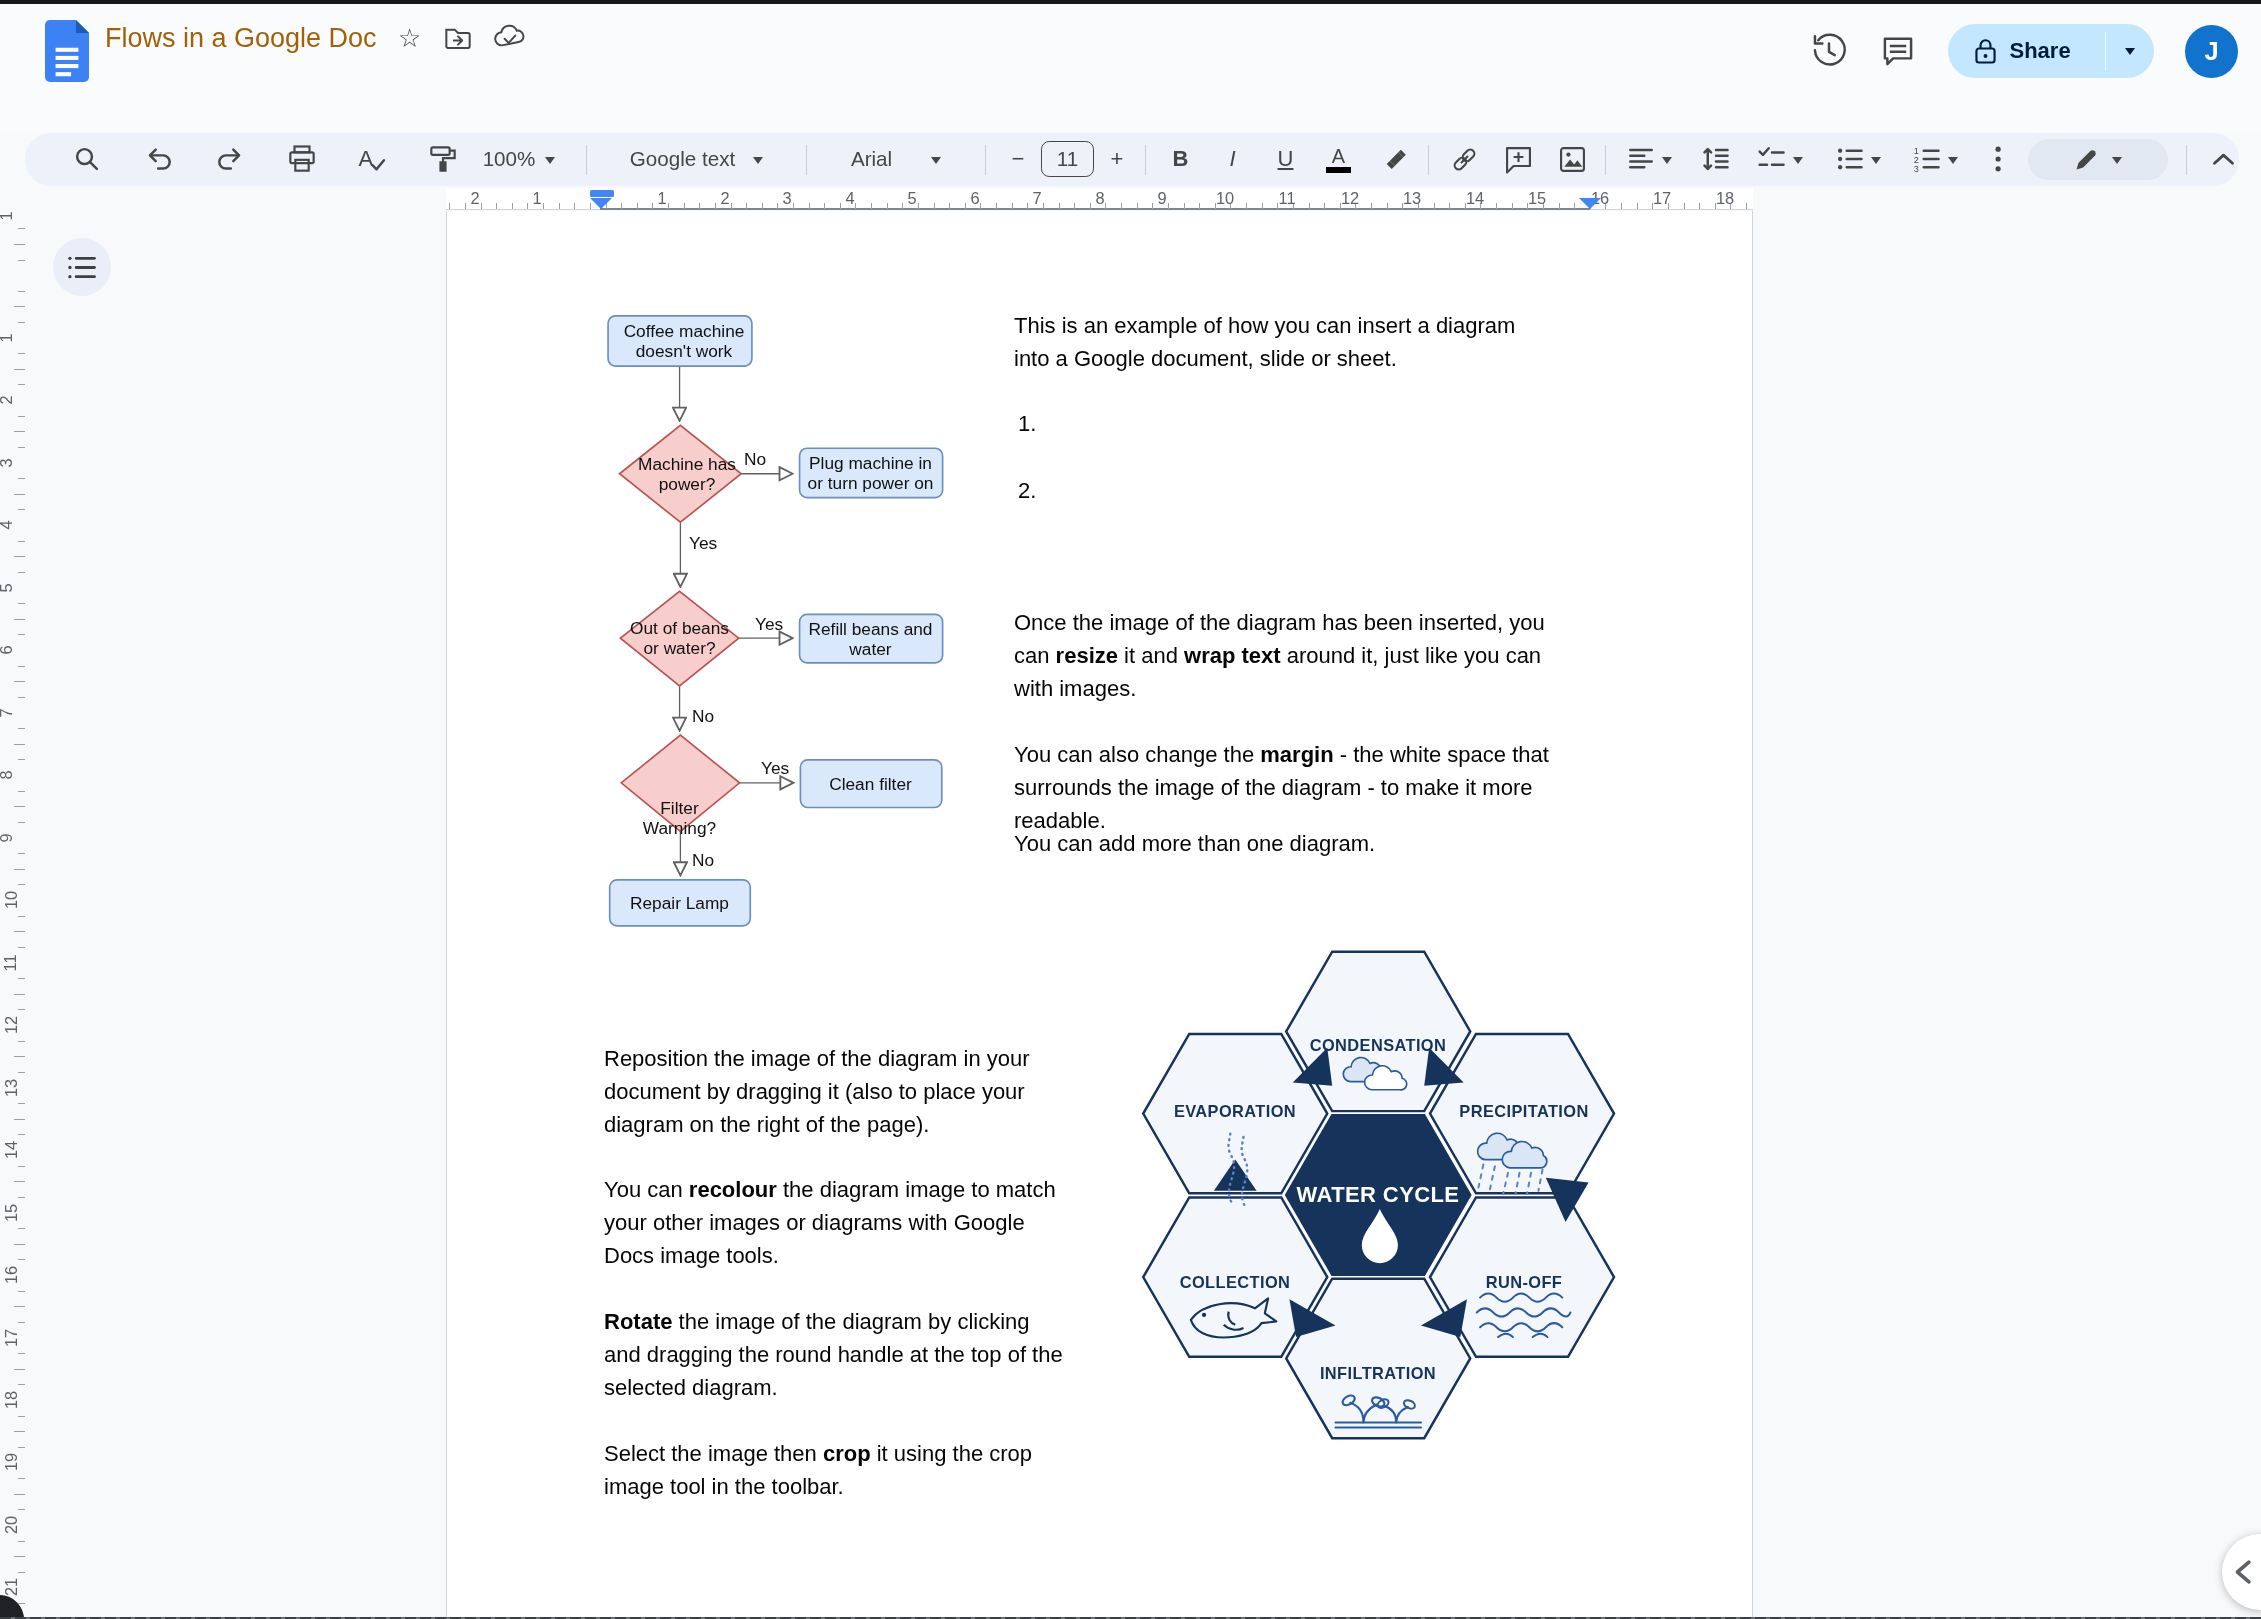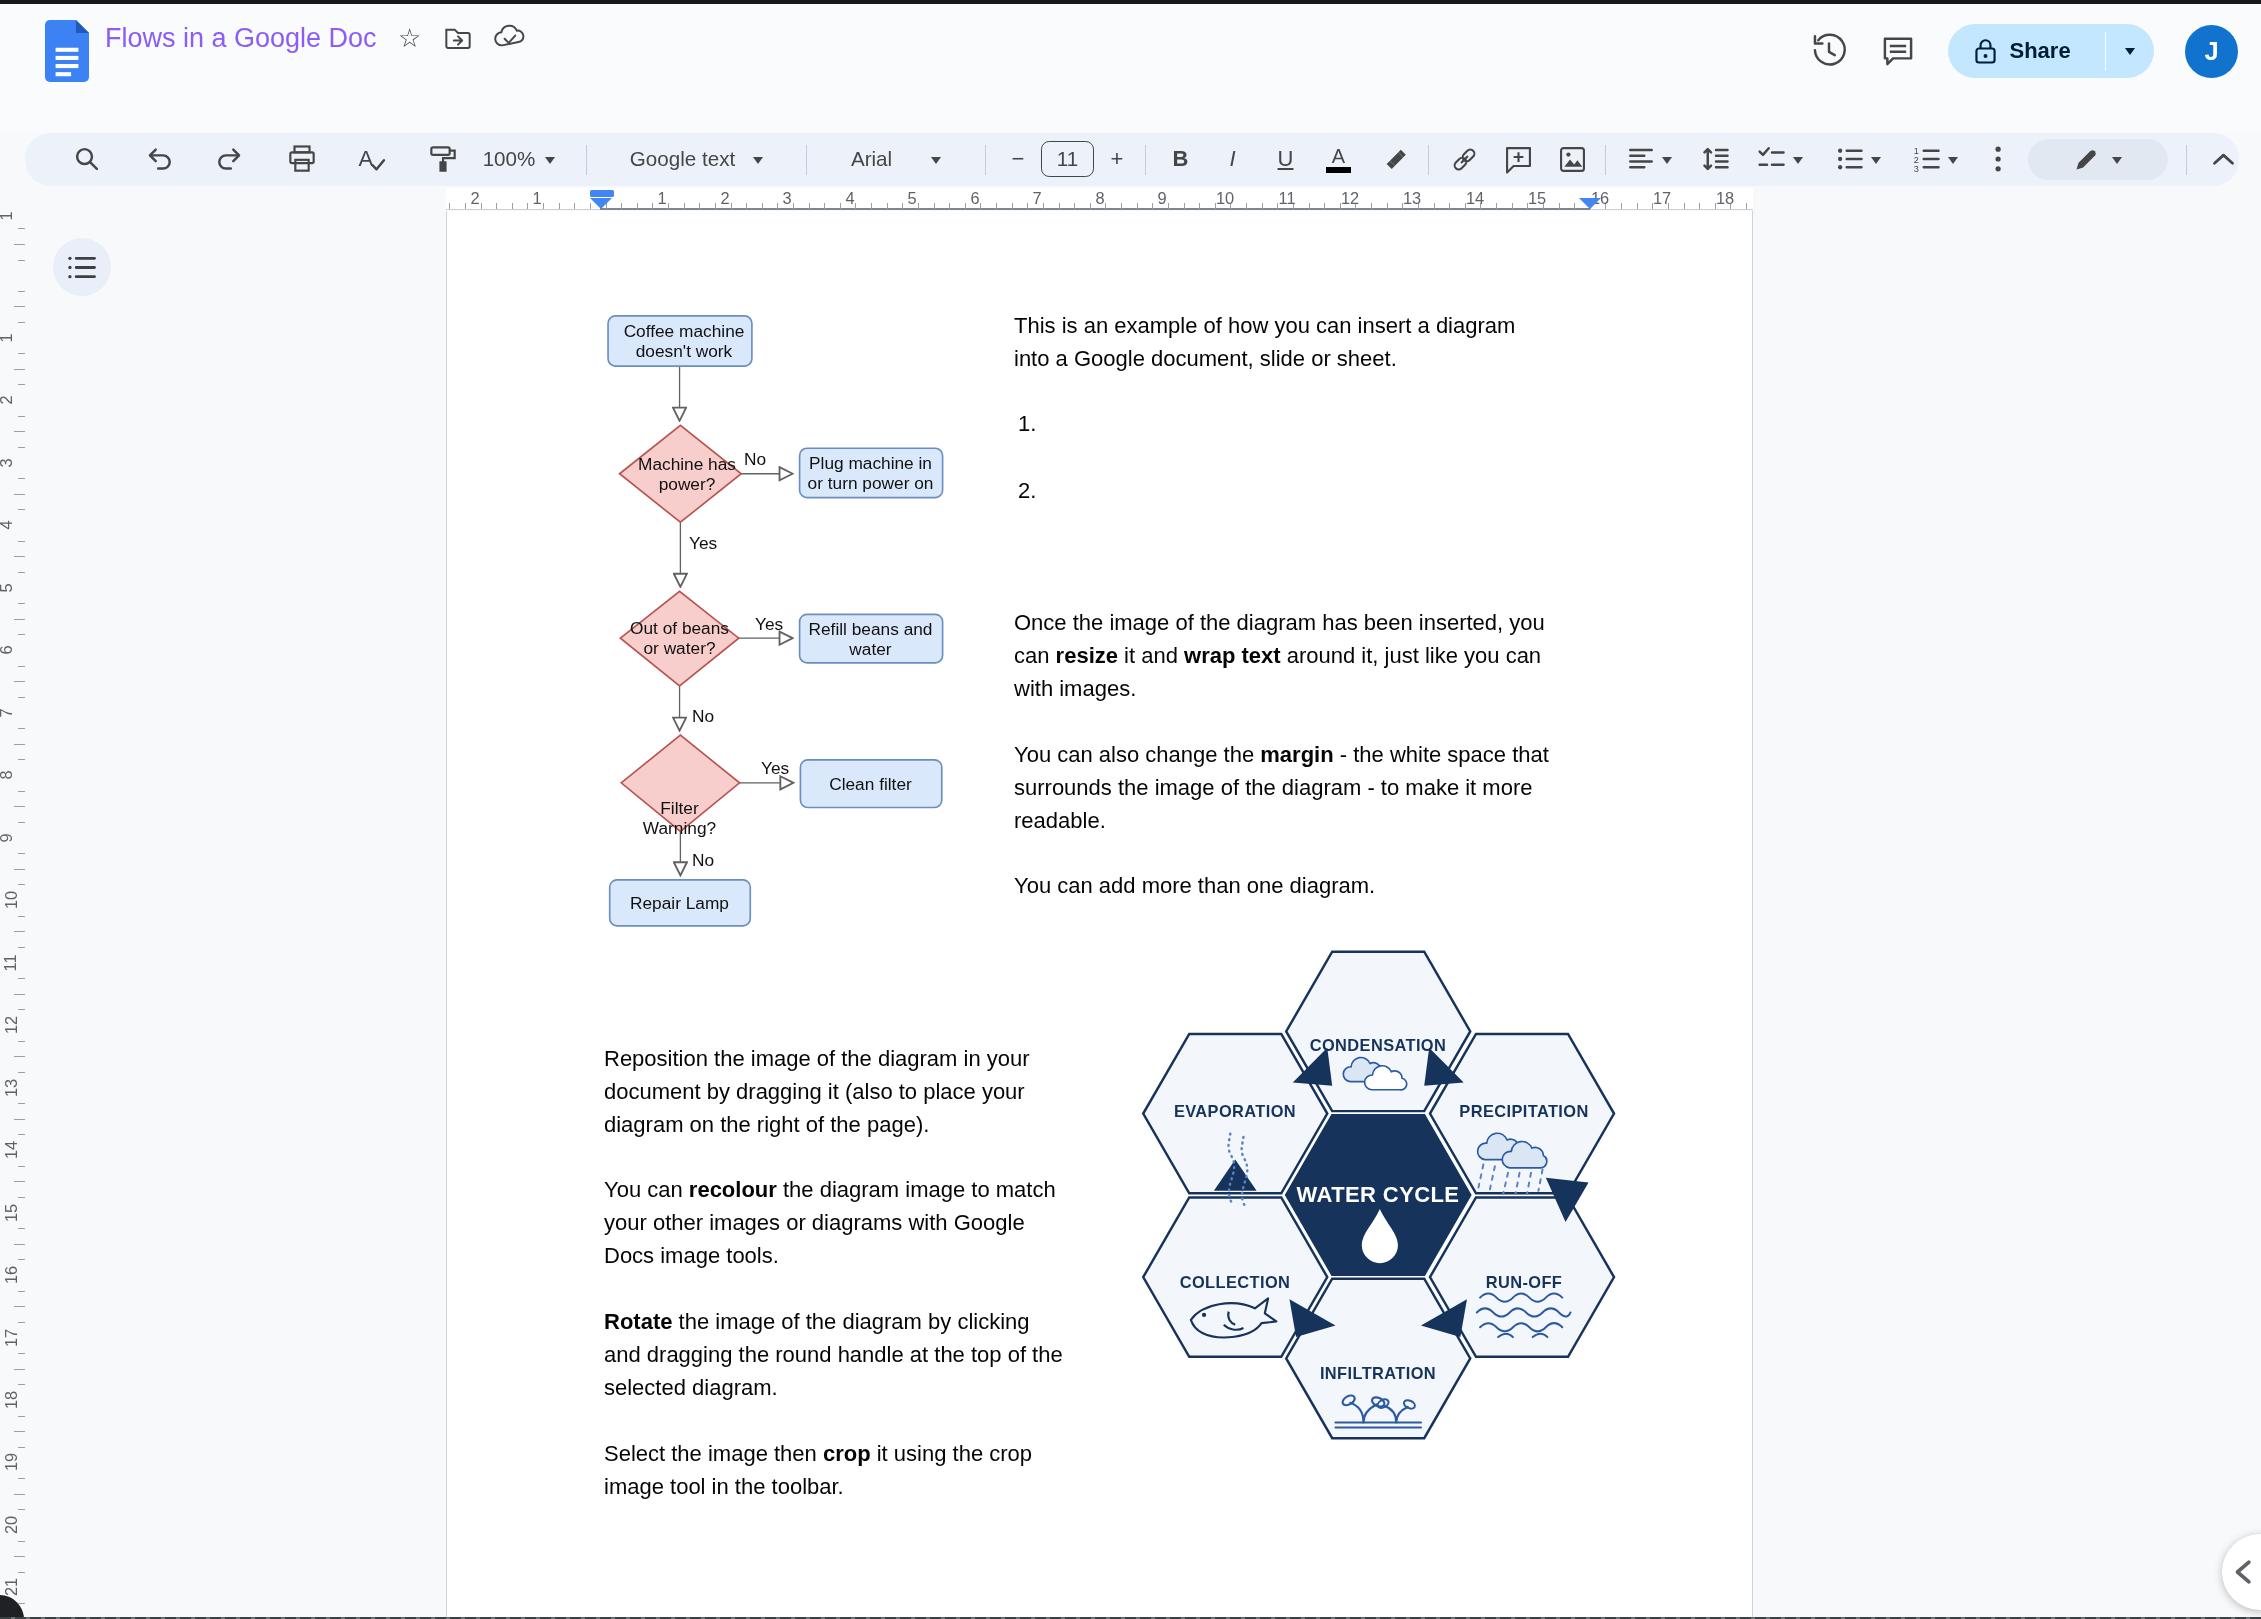--- a/index.html
+++ b/index.html
@@ -11,21 +11,21 @@
   .abs { position:absolute; }
   
   #top-strip { left:0; top:0; width:2261px; height:4.1px; background:#181818; }
   #bottom-strip { left:0; top:1617px; width:2261px; height:3.3px;
     background:repeating-linear-gradient(90deg,#3c4043 0 11.5px,#6b6f73 11.5px 15px); }
   #corner-blob { left:-25px; top:1595px; width:49px; height:49px; border-radius:50%; background:#202124; }
   
   #header { left:0; top:4.1px; width:2261px; height:129px; background:#f9fbfd; }
   #docs-logo { left:45px; top:16.4px; }
   #title-row { left:105px; top:15px; height:38px; display:flex; align-items:center; gap:21.4px; }
-  #doc-title { font-size:27px; color:#8b5cf6; white-space:nowrap; }
+  #doc-title { font-size:27px; color:#a16207; white-space:nowrap; }
   .title-ic { font-size:26px; color:#444746; line-height:1; }
   #menu-row { left:105px; top:56px; height:36px; display:flex; }
   .menu-item { font-size:20.6px; color:#202124; padding:5px 12.3px; border-radius:6.6px; cursor:pointer; }
   #header-actions { right:23px; top:20px; display:flex; align-items:center; gap:31px; position:absolute; }
   .hdr-ic { width:38px; height:38px; display:flex; align-items:center; justify-content:center; }
   #share-btn { width:206px; height:54px; border-radius:27px; background:#c2e7ff; color:#001d35;
     display:flex; align-items:center; }
   #share-main { display:flex; align-items:center; gap:11.5px; padding-left:25px; flex:1; }
   #share-label { font-size:22px; font-weight:600; }
   #share-divider { width:0.8px; height:39px; background:rgba(255,255,255,.85); }
@@ -652,21 +652,21 @@
   <div id="doc-text-layer">
       <div class="doc-block" style="left: 1014px; top: 309px; width: 530px;"><span>This is an example of how you can insert a diagram into a Google document, slide or sheet.</span></div>
       <div class="doc-block" style="left: 1018px; top: 407px; width: 576px;">
         <span class="doc-num">1.</span>
       </div>
       <div class="doc-block" style="left: 1018px; top: 474px; width: 576px;">
         <span class="doc-num">2.</span>
       </div>
       <div class="doc-block" style="left: 1014px; top: 606px; width: 553px;"><span>Once the image of the diagram has been inserted, you can </span><span class="b">resize</span><span> it and </span><span class="b">wrap text</span><span> around it, just like you can with images.</span></div>
       <div class="doc-block" style="left: 1014px; top: 738px; width: 553px;"><span>You can also change the </span><span class="b">margin</span><span> - the white space that surrounds the image of the diagram - to make it more readable.</span></div>
-      <div class="doc-block" style="left: 1014px; top: 869px; width: 553px;"><span>You can add more than one diagram.</span></div>
+      <div class="doc-block" style="left: 1014px; top: 827px; width: 553px;"><span>You can add more than one diagram.</span></div>
       <div class="doc-block" style="left: 604px; top: 1042px; width: 493px;"><span>Reposition the image of the diagram in your document by dragging it (also to place your diagram on the right of the page).</span></div>
       <div class="doc-block" style="left: 604px; top: 1173px; width: 460px;"><span>You can </span><span class="b">recolour</span><span> the diagram image to match your other images or diagrams with Google Docs image tools.</span></div>
       <div class="doc-block" style="left: 604px; top: 1305px; width: 460px;"><span class="b">Rotate</span><span> the image of the diagram by clicking and dragging the round handle at the top of the selected diagram.</span></div>
       <div class="doc-block" style="left: 604px; top: 1437px; width: 460px;"><span>Select the image then </span><span class="b">crop</span><span> it using the crop image tool in the toolbar.</span></div>
     </div>
 
   <div id="side-fab" class="abs">
     <svg width="30" height="36" viewBox="0 0 36 44" fill="none" stroke="#5f6368" stroke-width="4.5" stroke-linecap="round" stroke-linejoin="round" style="margin-right:33px">
         <path d="M24,10 L10,22 L24,34"></path>
       </svg>

